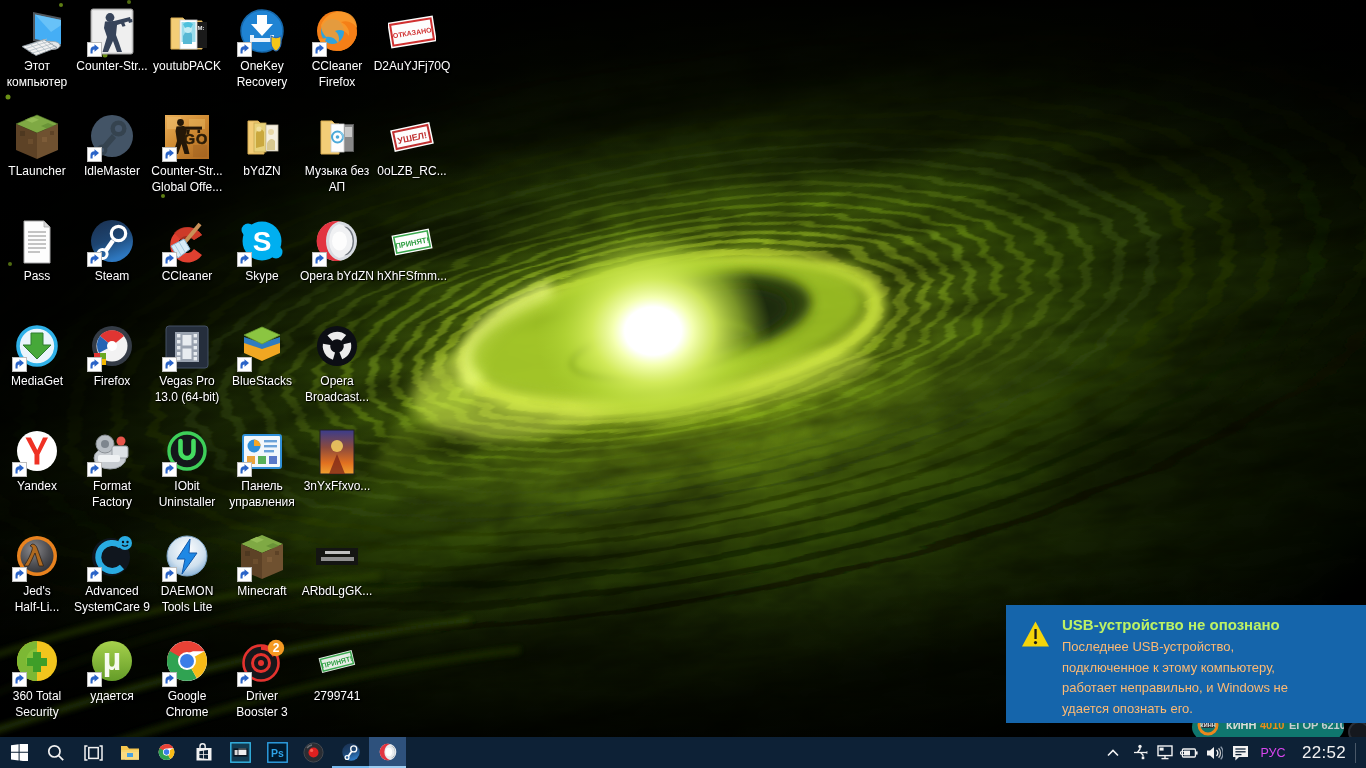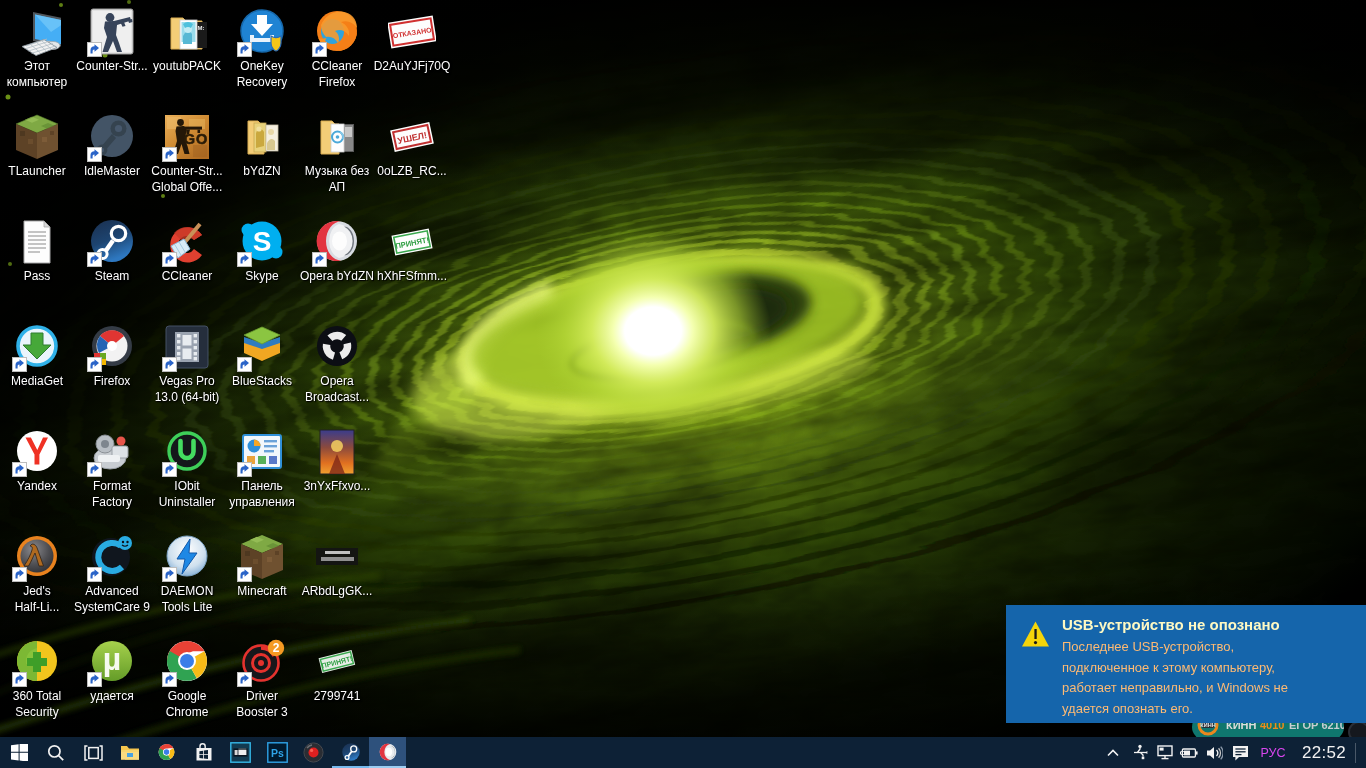--- a/index.html
+++ b/index.html
@@ -5,21 +5,21 @@
 html,body{margin:0;padding:0;width:1366px;height:768px;overflow:hidden;background:#000;}
 body{font-family:"Liberation Sans",sans-serif;position:relative;}
 #wall{position:absolute;left:0;top:0;z-index:0;}
 .icon{position:absolute;width:76px;text-align:center;z-index:3;}
 .ic{width:48px;height:48px;margin:0 auto;position:relative;}
 .lbl{margin-top:3px;margin-left:-11px;width:98px;font-size:12px;line-height:15.5px;color:#fff;text-shadow:1px 1px 1px #000,0 0 3px #000;white-space:pre-line;}
 .sc{position:absolute;left:-1px;bottom:-1px;width:15px;height:15px;}
 #taskbar{position:absolute;left:0;top:737px;width:1366px;height:31px;background:#0d2136;z-index:10;display:flex;align-items:center;}
 .tb{width:36.8px;height:31px;display:flex;align-items:center;justify-content:center;position:relative;flex:0 0 auto;}
 #toast{position:absolute;left:1006px;top:605px;width:360px;height:118px;background:#1565ab;z-index:8;}
-#toast .tt{position:absolute;left:56px;top:11px;font-size:15px;font-weight:bold;color:#fef9c3;}
+#toast .tt{position:absolute;left:56px;top:11px;font-size:15px;font-weight:bold;color:#bef264;}
 #toast .bb{position:absolute;left:56px;top:32px;font-size:13px;line-height:20.5px;color:#fdba74;}
 #pill{position:absolute;left:1192px;top:714px;width:152px;height:26px;background:#0f766e;border-radius:13px;z-index:6;color:#ddd;overflow:hidden;}
 #pill2{position:absolute;left:1348px;top:721px;width:22px;height:22px;background:#15181e;border-radius:50%;border:2px solid #2a2e36;box-sizing:border-box;z-index:6;}
 </style>
 </head>
 <body>
 <svg id="wall" width="1366" height="768" viewBox="0 0 1366 768">
 <defs>
 <radialGradient id="diskg" cx="0.5" cy="0.5" r="0.5">
   <stop offset="0" stop-color="#8fb01b"></stop>

